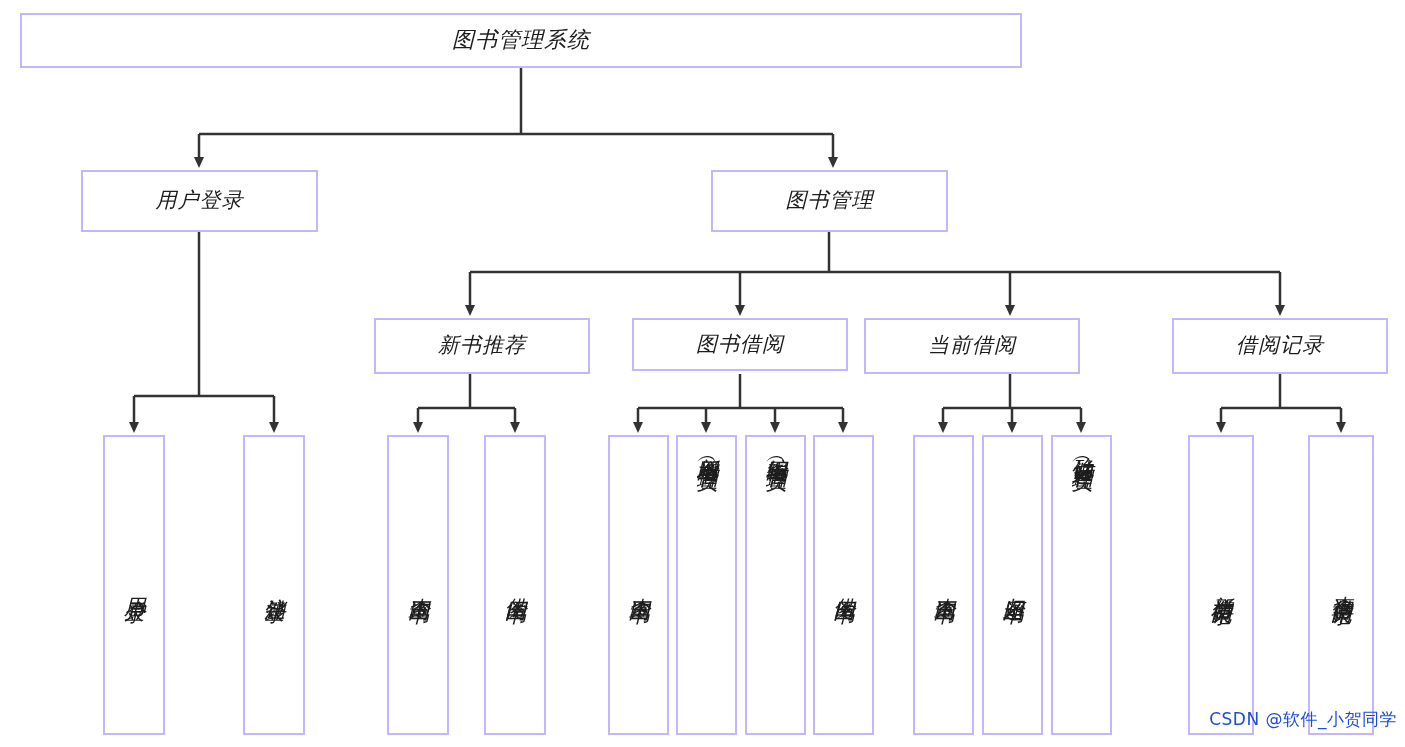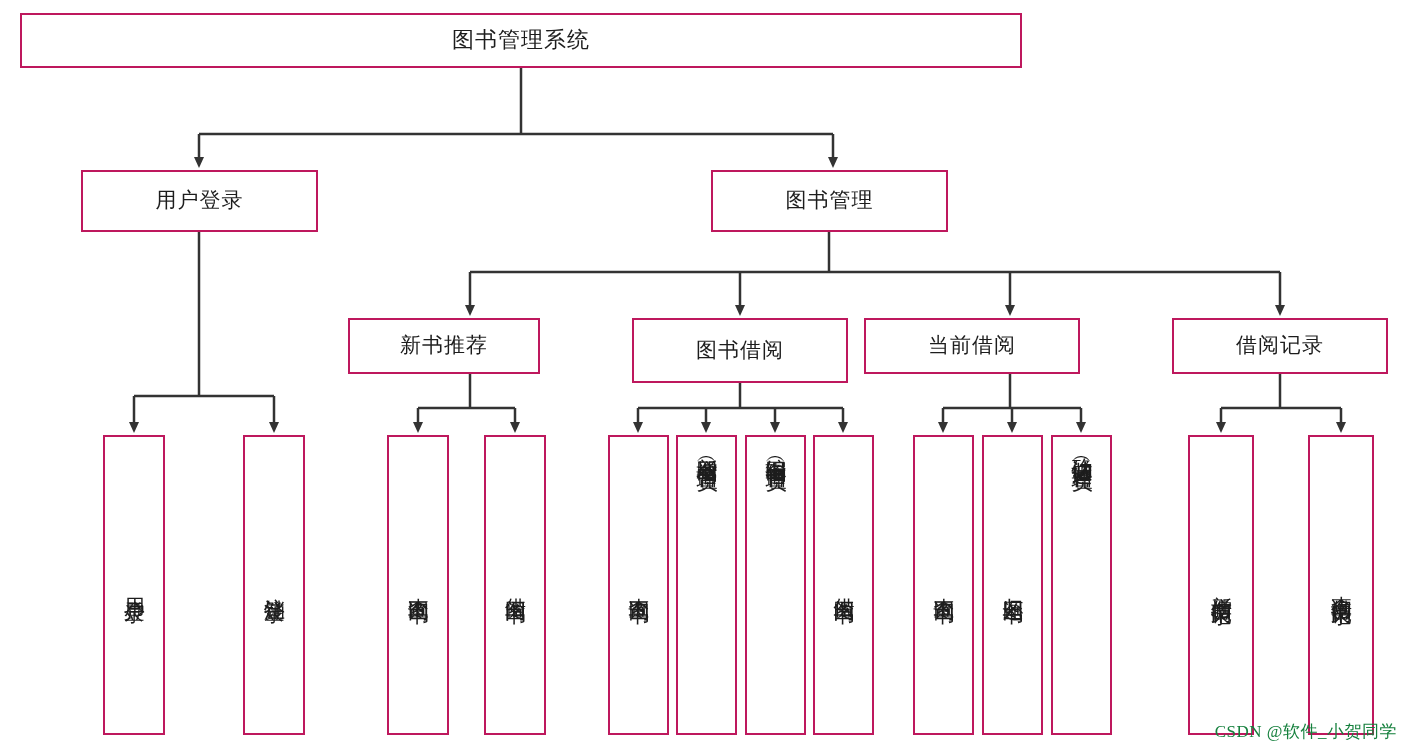--- a/index.html
+++ b/index.html
@@ -22,25 +22,26 @@
     left: 0;
     top: 0;
     width: 1405px;
     height: 747px;
     pointer-events: none;
   }
   .node {
     position: absolute;
     box-sizing: border-box;
     background: #ffffff;
-    border: 2px solid #be185d;
+    border: 2px solid #c4b5fd;
     display: flex;
     align-items: center;
     justify-content: center;
     color: #1d1d1d;
+    font-style: italic;
   }
   .node.h {
     font-size: 21px;
     line-height: 1.2;
     letter-spacing: 1px;
   }
   .node.root {
     font-size: 22px;
   }
   .node.leaf {
@@ -64,26 +65,25 @@
     align-items: center;
     justify-content: center;
   }
   .leaf-inner.top {
     align-items: flex-start;
     padding-top: 4px;
   }
   #watermark {
     position: absolute;
     right: 8px;
-    bottom: 4px;
+    bottom: 16px;
     font-size: 17px;
-    color: #15803d;
+    color: #1d4ed8;
     letter-spacing: 0.5px;
     white-space: nowrap;
-    font-family: Liberation Serif, serif;
   }
 </style>
 </head>
 <body>
 
 <div id="canvas">
 
   <svg id="edges" viewBox="0 0 1405 747">
     <defs>
       <marker id="arrow" markerWidth="12" markerHeight="12" refX="1" refY="5" orient="auto" markerUnits="userSpaceOnUse">
@@ -131,22 +131,22 @@
       <path d="M1221,408 L1341,408"></path>
       <path d="M1221,408 L1221,423" marker-end="url(#arrow)"></path>
       <path d="M1341,408 L1341,423" marker-end="url(#arrow)"></path>
     </g>
   </svg>
 
   <div id="nodes">
       <div class="node h root" style="left: 20px; top: 13px; width: 1002px; height: 55px;">图书管理系统</div>
       <div class="node h" style="left: 81px; top: 170px; width: 237px; height: 62px;">用户登录</div>
       <div class="node h" style="left: 711px; top: 170px; width: 237px; height: 62px; text-align: right;">图书管理</div>
-      <div class="node h" style="left: 348px; top: 318px; width: 192px; height: 56px;">新书推荐</div>
-      <div class="node h" style="left: 632px; top: 318px; width: 216px; height: 65px;">图书借阅</div>
+      <div class="node h" style="left: 374px; top: 318px; width: 216px; height: 56px;">新书推荐</div>
+      <div class="node h" style="left: 632px; top: 318px; width: 216px; height: 53px;">图书借阅</div>
       <div class="node h" style="left: 864px; top: 318px; width: 216px; height: 56px;">当前借阅</div>
       <div class="node h" style="left: 1172px; top: 318px; width: 216px; height: 56px;">借阅记录</div>
       <div class="node leaf" style="left: 103px; top: 435px; width: 62px; height: 300px;">
         <div class="leaf-inner">
           <span class="vtext">用户登录</span>
         </div>
       </div>
       <div class="node leaf" style="left: 243px; top: 435px; width: 62px; height: 300px;">
         <div class="leaf-inner">
           <span class="vtext">注销登录</span>

